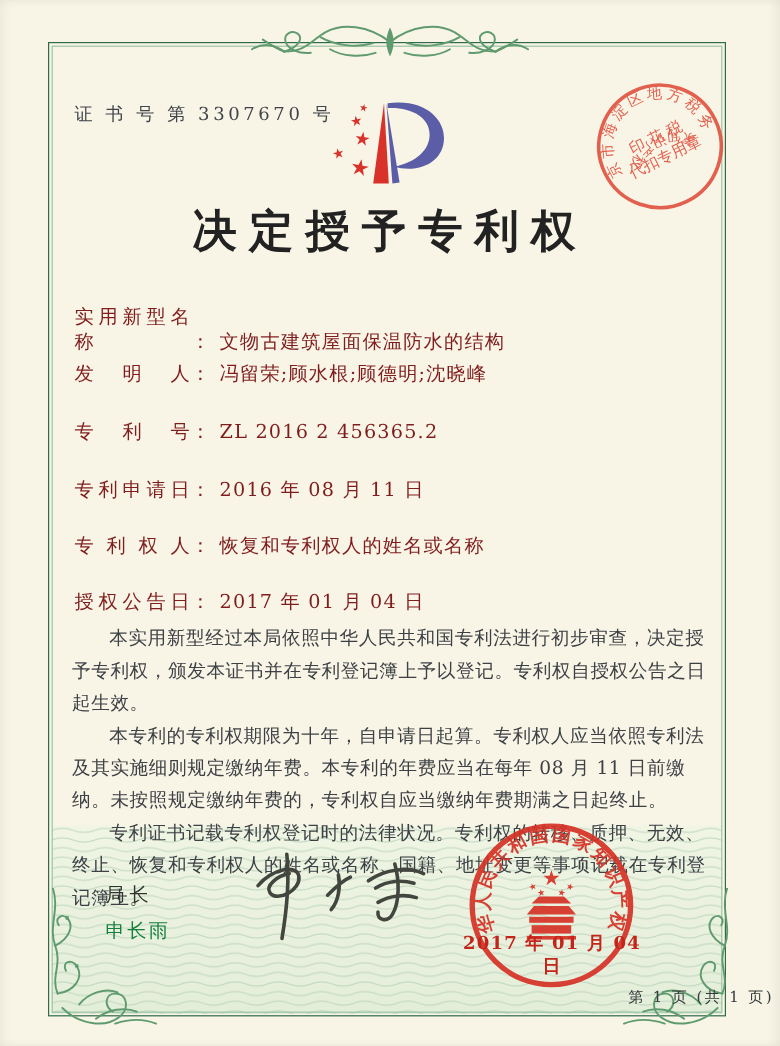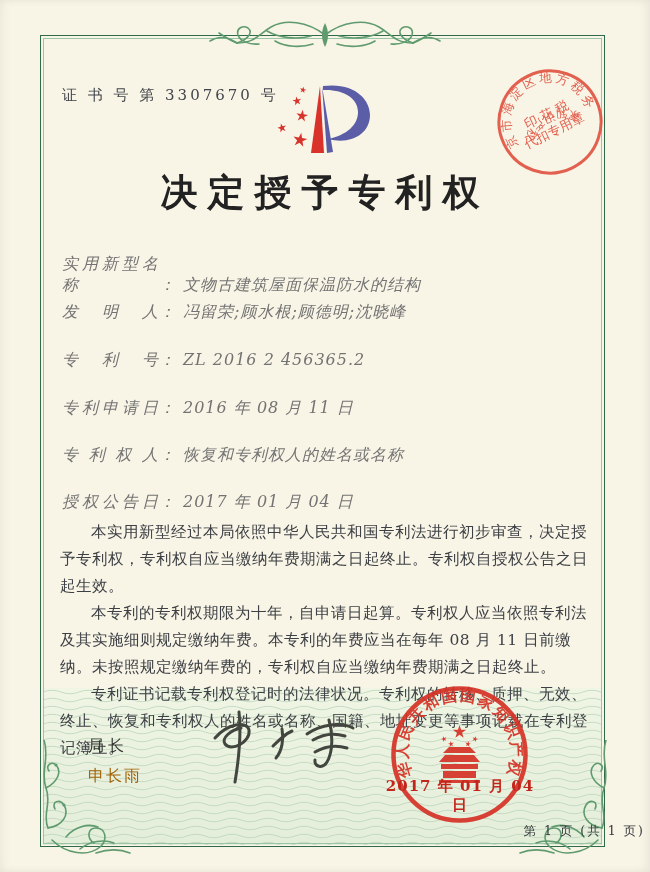--- a/index.html
+++ b/index.html
@@ -6,28 +6,28 @@
   body{background:#e9e6da;font-family:"DejaVu Serif","Liberation Serif",serif;}
   .page{position:relative;width:650px;height:872px;background:#f8f4e6;overflow:hidden;
         box-shadow:inset -4px 0 8px rgba(0,0,0,.05), inset 4px 0 8px rgba(0,0,0,.04);}
   .frame{position:absolute;left:40px;top:35px;width:563px;height:810px;border:1px solid #2f6a4b;}
   .frame-inner{position:absolute;inset:2px;border:1px solid #9cc4a6;}
   .waveband{position:absolute;left:43px;top:688px;width:559px;height:157px;
             background:linear-gradient(#f0f5e4,#e3eed9);}
   .cert-no{position:absolute;left:62px;top:86px;font-size:15px;color:#41444a;letter-spacing:3px;}
   .title{position:absolute;left:0;top:168px;width:650px;text-align:center;font-size:37px;
          font-weight:700;color:#222;letter-spacing:10px;}
-  .field-row{position:absolute;left:62px;width:530px;font-size:16px;color:#737373;letter-spacing:1px;font-style:italic;}
+  .field-row{position:absolute;left:62px;width:530px;font-size:16px;color:#7f1d1d;letter-spacing:1px;}
   .fl{display:inline-block;width:97px;text-align:justify;text-align-last:justify;vertical-align:bottom;}
   .fv{margin-left:7px;}
   .paras{position:absolute;left:60px;top:519px;width:530px;font-size:15.5px;line-height:27px;
          color:#3d4045;letter-spacing:.5px;}
   .paras p{margin:0;text-indent:2em;}
   .signer-title{position:absolute;left:88px;top:736px;font-size:16px;color:#30342f;letter-spacing:4px;font-family:"Liberation Sans",sans-serif;}
-  .signer-name{position:absolute;left:88px;top:766px;font-size:16px;color:#a16207;letter-spacing:2px;font-family:Liberation Serif, serif;}
+  .signer-name{position:absolute;left:88px;top:766px;font-size:16px;color:#15803d;letter-spacing:2px;font-family:Liberation Serif, serif;}
   .sig-svg{position:absolute;left:195px;top:700px;}
   .logo-svg{position:absolute;left:268px;top:80px;}
   .taxstamp-svg{position:absolute;left:492px;top:64px;opacity:.88;}
   .seal-svg{position:absolute;left:387px;top:682px;opacity:.92;}
   .seal-date{position:absolute;left:385px;top:777px;width:150px;text-align:center;font-size:15px;
              font-weight:700;color:#c4251a;letter-spacing:1px;}
   .footer{position:absolute;left:0;top:823px;width:645px;text-align:right;font-size:12.5px;
           color:#35383c;letter-spacing:2px;}
   .orn-top{position:absolute;left:205px;top:11px;}
   .orn-bl{position:absolute;left:36px;top:740px;}
@@ -145,21 +145,21 @@
     <span class="fl">专利申请日</span><span>：</span><span class="fv">2016 年 08 月 11 日</span>
   </div>
   <div class="field-row" style="top:445px">
     <span class="fl">专利权人</span><span>：</span><span class="fv">恢复和专利权人的姓名或名称</span>
   </div>
   <div class="field-row" style="top:492px">
     <span class="fl">授权公告日</span><span>：</span><span class="fv">2017 年 01 月 04 日</span>
   </div>
 
   <div class="paras">
-    <p>本实用新型经过本局依照中华人民共和国专利法进行初步审查，决定授予专利权，专利权自应当缴纳年费期满之日起终止。专利权自授权公告之日起生效。</p>
+    <p>本实用新型经过本局依照中华人民共和国专利法进行初步审查，决定授予专利权，颁发本证书并在专利登记簿上予以登记。专利权自授权公告之日起生效。</p>
     <p>本专利的专利权期限为十年，自申请日起算。专利权人应当依照专利法及其实施细则规定缴纳年费。本专利的年费应当在每年 08 月 11 日前缴纳。未按照规定缴纳年费的，专利权自应当缴纳年费期满之日起终止。</p>
     <p>专利证书记载专利权登记时的法律状况。专利权的转移、质押、无效、终止、恢复和专利权人的姓名或名称、国籍、地址变更等事项记载在专利登记簿上。</p>
   </div>
 
   <div class="signer-title">局长</div>
   <div class="signer-name">申长雨</div>
 
   <svg class="sig-svg" width="170" height="95" viewBox="0 0 170 95">
     <g stroke="#42463f" stroke-width="3" fill="none" stroke-linecap="round" stroke-linejoin="round">
       <path d="M20,38 C32,24 52,20 54,30 C56,42 36,52 30,44 C26,38 36,30 46,28"></path>

